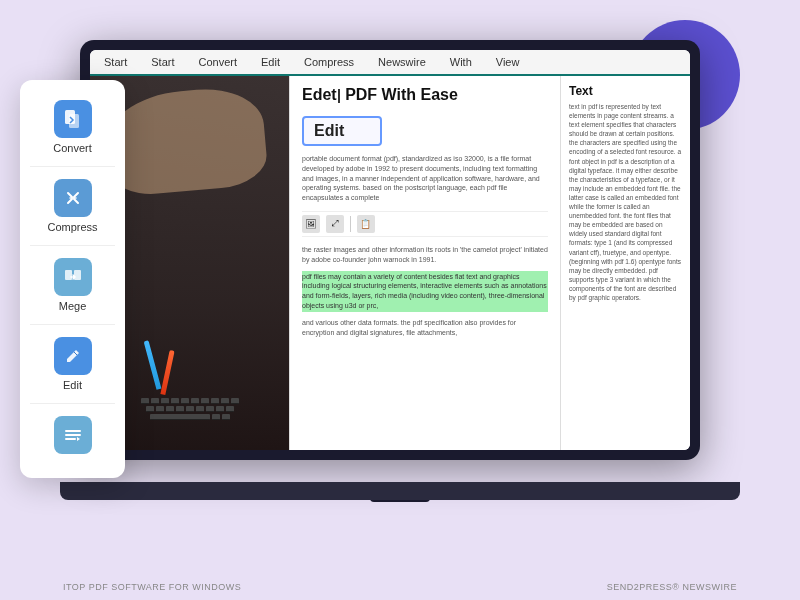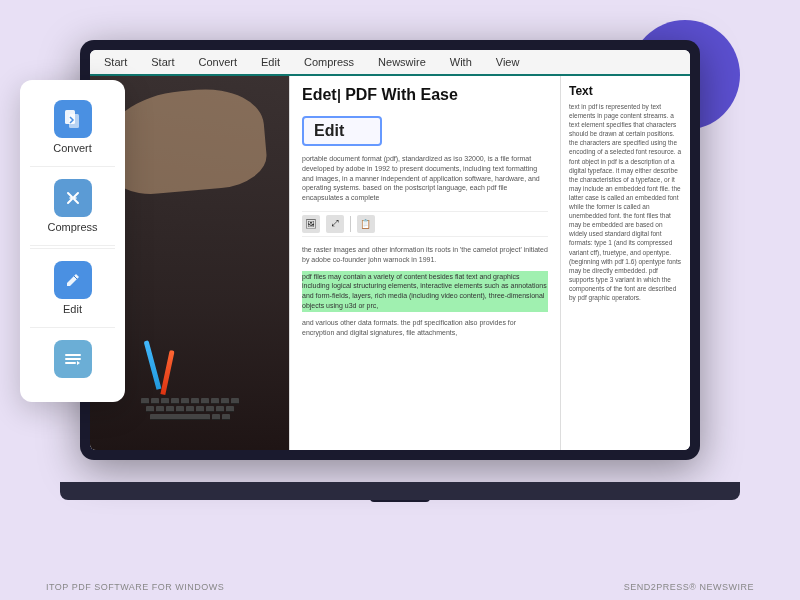--- a/index.html
+++ b/index.html
@@ -264,21 +264,21 @@
     }
 
     
     .footer-bar {
       position: absolute;
       bottom: 8px;
       left: 0;
       right: 0;
       display: flex;
       justify-content: space-between;
-      padding: 0 46px;
+      padding: 0 63px;
       z-index: 5;
       margin-top: 28px;
     }
 
     .footer-text {
       font-size: 9px;
       color: #888;
       letter-spacing: 0.5px;
       text-transform: uppercase;
     }
@@ -414,20 +414,30 @@
       <svg width="22" height="22" viewBox="0 0 22 22" fill="none">
         <path d="M6 6l4 4M16 6l-4 4M6 16l4-4M16 16l-4-4" stroke="white" stroke-width="2" stroke-linecap="round"></path>
         <path d="M8 11h6" stroke="white" stroke-width="1.5" stroke-linecap="round"></path>
       </svg>
     </div>
     <span class="sidebar-label">Compress</span>
   </div>
 
   <div class="sidebar-divider"></div>
 
+  <div class="sidebar-item">
+    <div class="sidebar-icon icon-merge">
+      <svg width="22" height="22" viewBox="0 0 22 22" fill="none">
+        <rect x="3" y="4" width="7" height="10" rx="1" fill="white" opacity="0.8"></rect>
+        <rect x="12" y="4" width="7" height="10" rx="1" fill="white" opacity="0.8"></rect>
+        <path d="M9 11h4M11 9l2 2-2 2" stroke="white" stroke-width="1.5" stroke-linecap="round"></path>
+      </svg>
+    </div>
+    <span class="sidebar-label">Mege</span>
+  </div>
 
   <div class="sidebar-divider"></div>
 
   <div class="sidebar-item">
     <div class="sidebar-icon icon-edit">
       <svg width="22" height="22" viewBox="0 0 22 22" fill="none">
         <path d="M14 5l3 3-9 9H5v-3L14 5z" fill="white" opacity="0.9"></path>
         <path d="M12 7l3 3" stroke="#3a7bcc" stroke-width="1"></path>
       </svg>
     </div>

